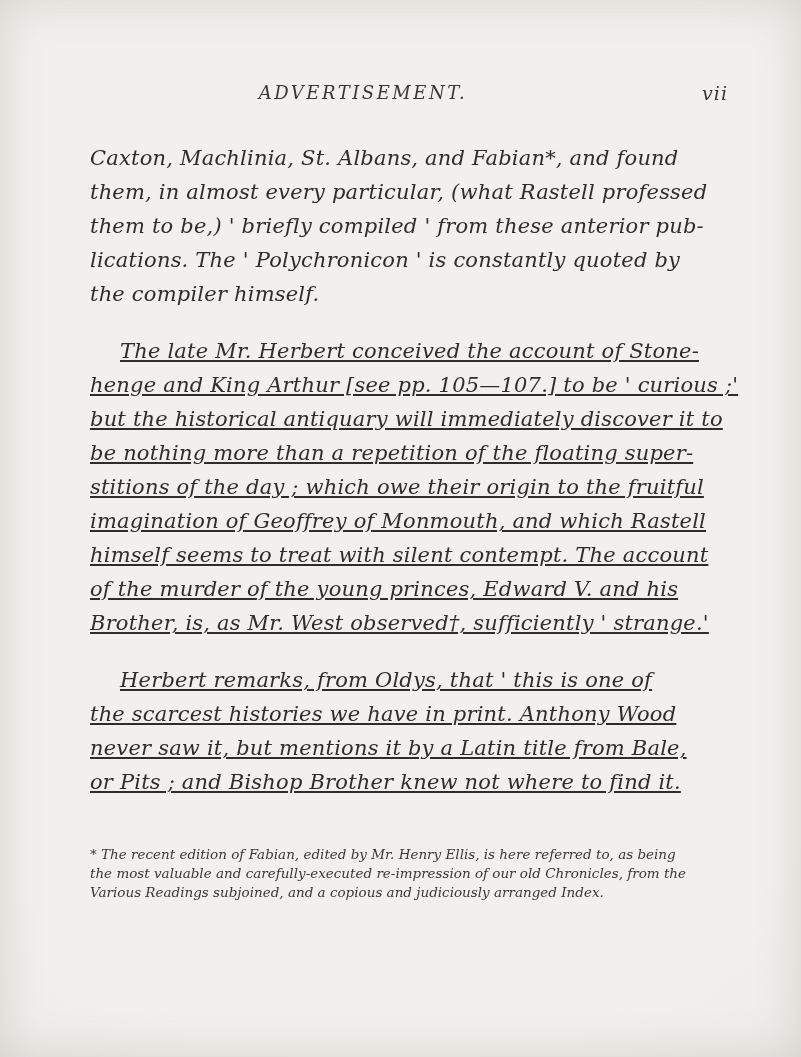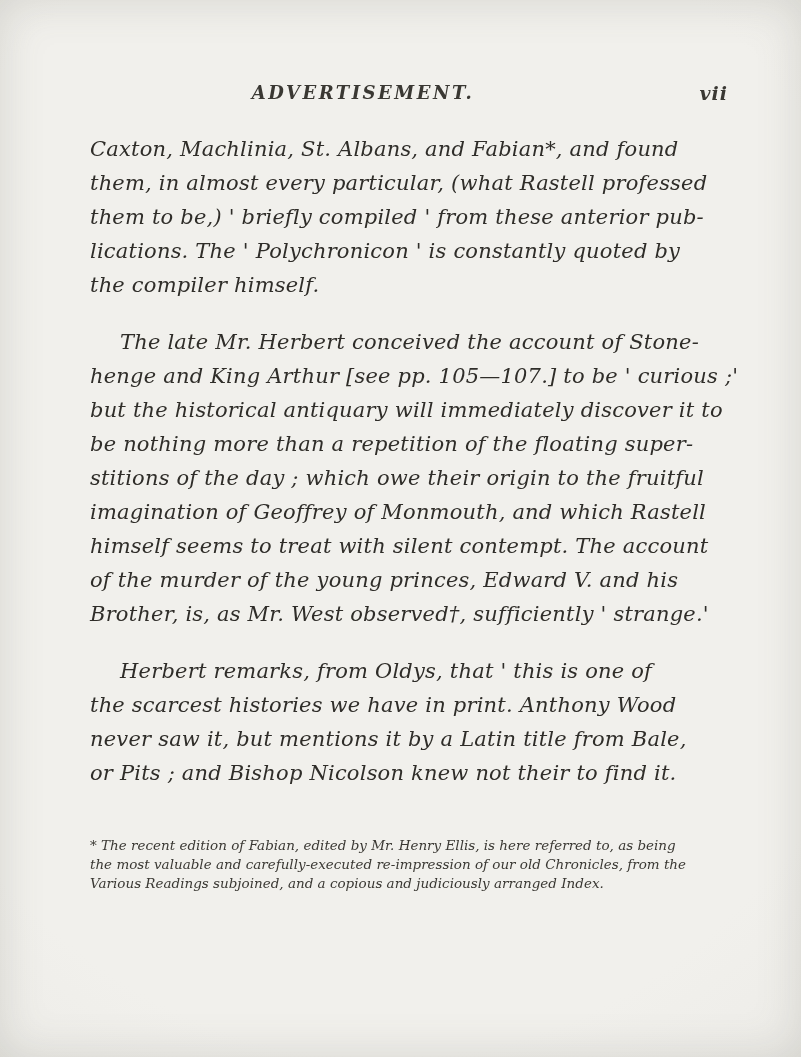--- a/index.html
+++ b/index.html
@@ -25,48 +25,48 @@
       left: 90px;
       top: 82px;
       width: 650px;
     }
     .running-head {
       position: relative;
       height: 26px;
       font-size: 18px;
       letter-spacing: 2.5px;
       color: #3a3833;
-      font-weight: bold;
     }
     .running-title {
       position: absolute;
       left: 42%;
       transform: translateX(-50%);
       white-space: nowrap;
     }
     .page-number {
       position: absolute;
       right: 12px;
       top: 0;
       letter-spacing: 1px;
       font-size: 19px;
     }
     .body-text {
-      margin-top: 24px;
+      margin-top: 33px;
       font-size: 21px;
       line-height: 34px;
       letter-spacing: 0.2px;
     }
     .para {
       margin: 0 0 23px 0;
       white-space: pre-line;
       text-align: left;
     }
     .para.indented {
       text-indent: 30px;
+      text-decoration: underline;
     }
     .footnotes {
       margin-top: 46px;
       font-size: 13.5px;
       line-height: 19px;
       color: #3a3833;
     }
     .footnote {
       margin: 0 0 4px 0;
       white-space: pre-line;
@@ -94,21 +94,21 @@
 but the historical antiquary will immediately discover it to
 be nothing more than a repetition of the floating super-
 stitions of the day ; which owe their origin to the fruitful
 imagination of Geoffrey of Monmouth, and which Rastell
 himself seems to treat with silent contempt. The account
 of the murder of the young princes, Edward V. and his
 Brother, is, as Mr. West observed†, sufficiently ' strange.'</p>
       <p class="para indented">Herbert remarks, from Oldys, that ' this is one of
 the scarcest histories we have in print. Anthony Wood
 never saw it, but mentions it by a Latin title from Bale,
-or Pits ; and Bishop Nicolson knew not their to find it.</p>
+or Pits ; and Bishop Brother knew not where to find it.</p>
     </div>
 
     <div class="footnotes">
       <p class="footnote">* The recent edition of Fabian, edited by Mr. Henry Ellis, is here referred to, as being
 the most valuable and carefully-executed re-impression of our old Chronicles, from the
 Various Readings subjoined, and a copious and judiciously arranged Index.</p>
     </div>
 
   </div>
 </div>

